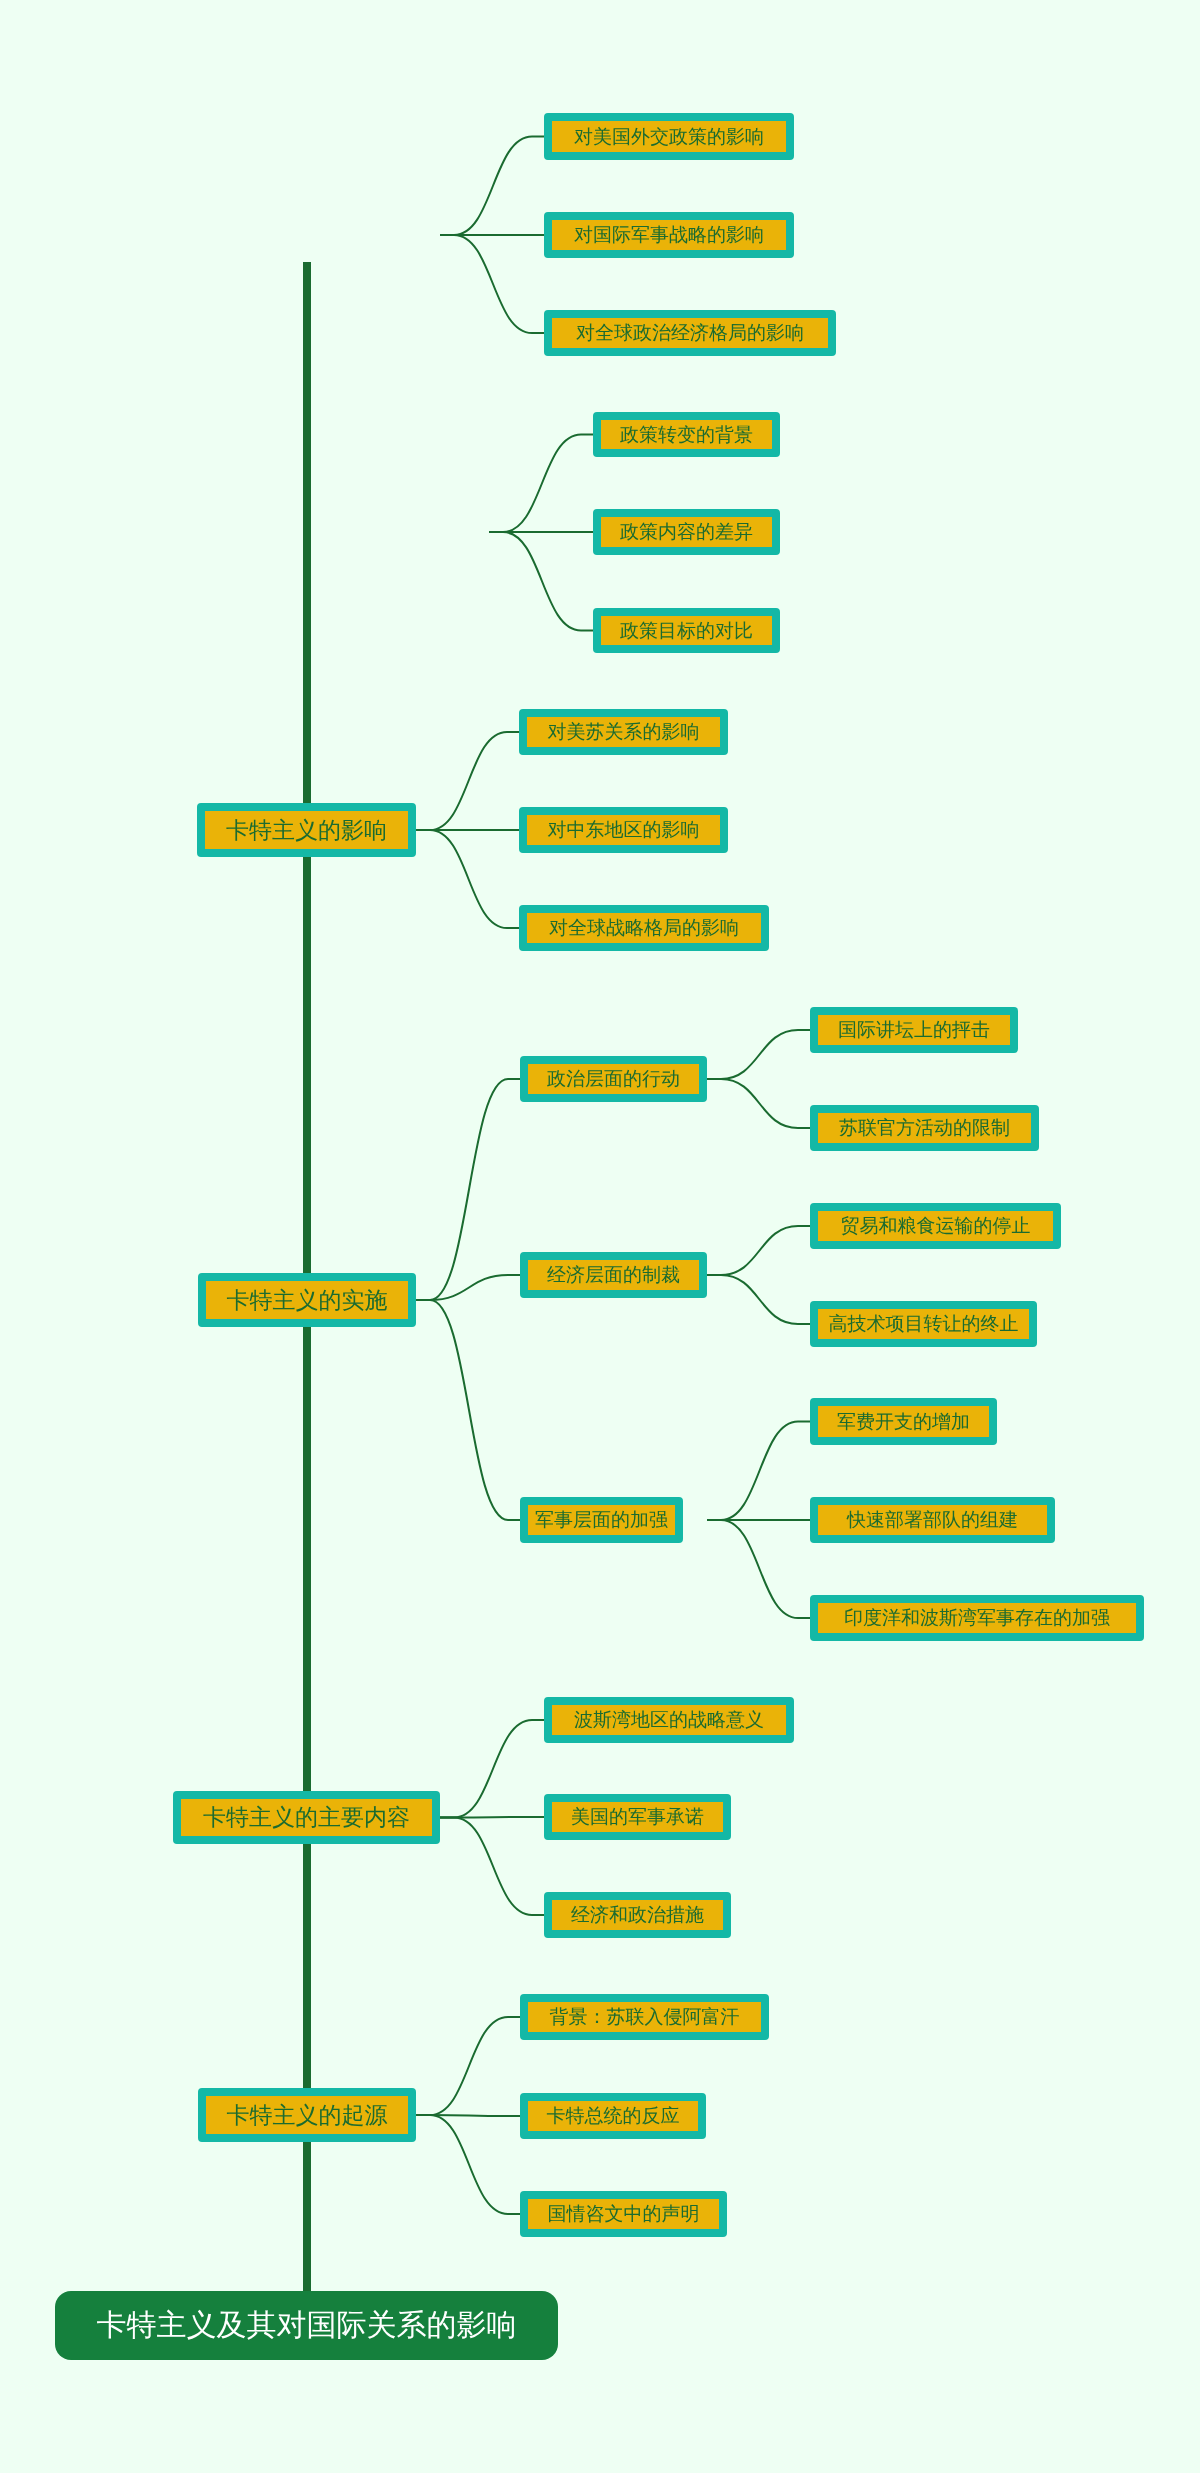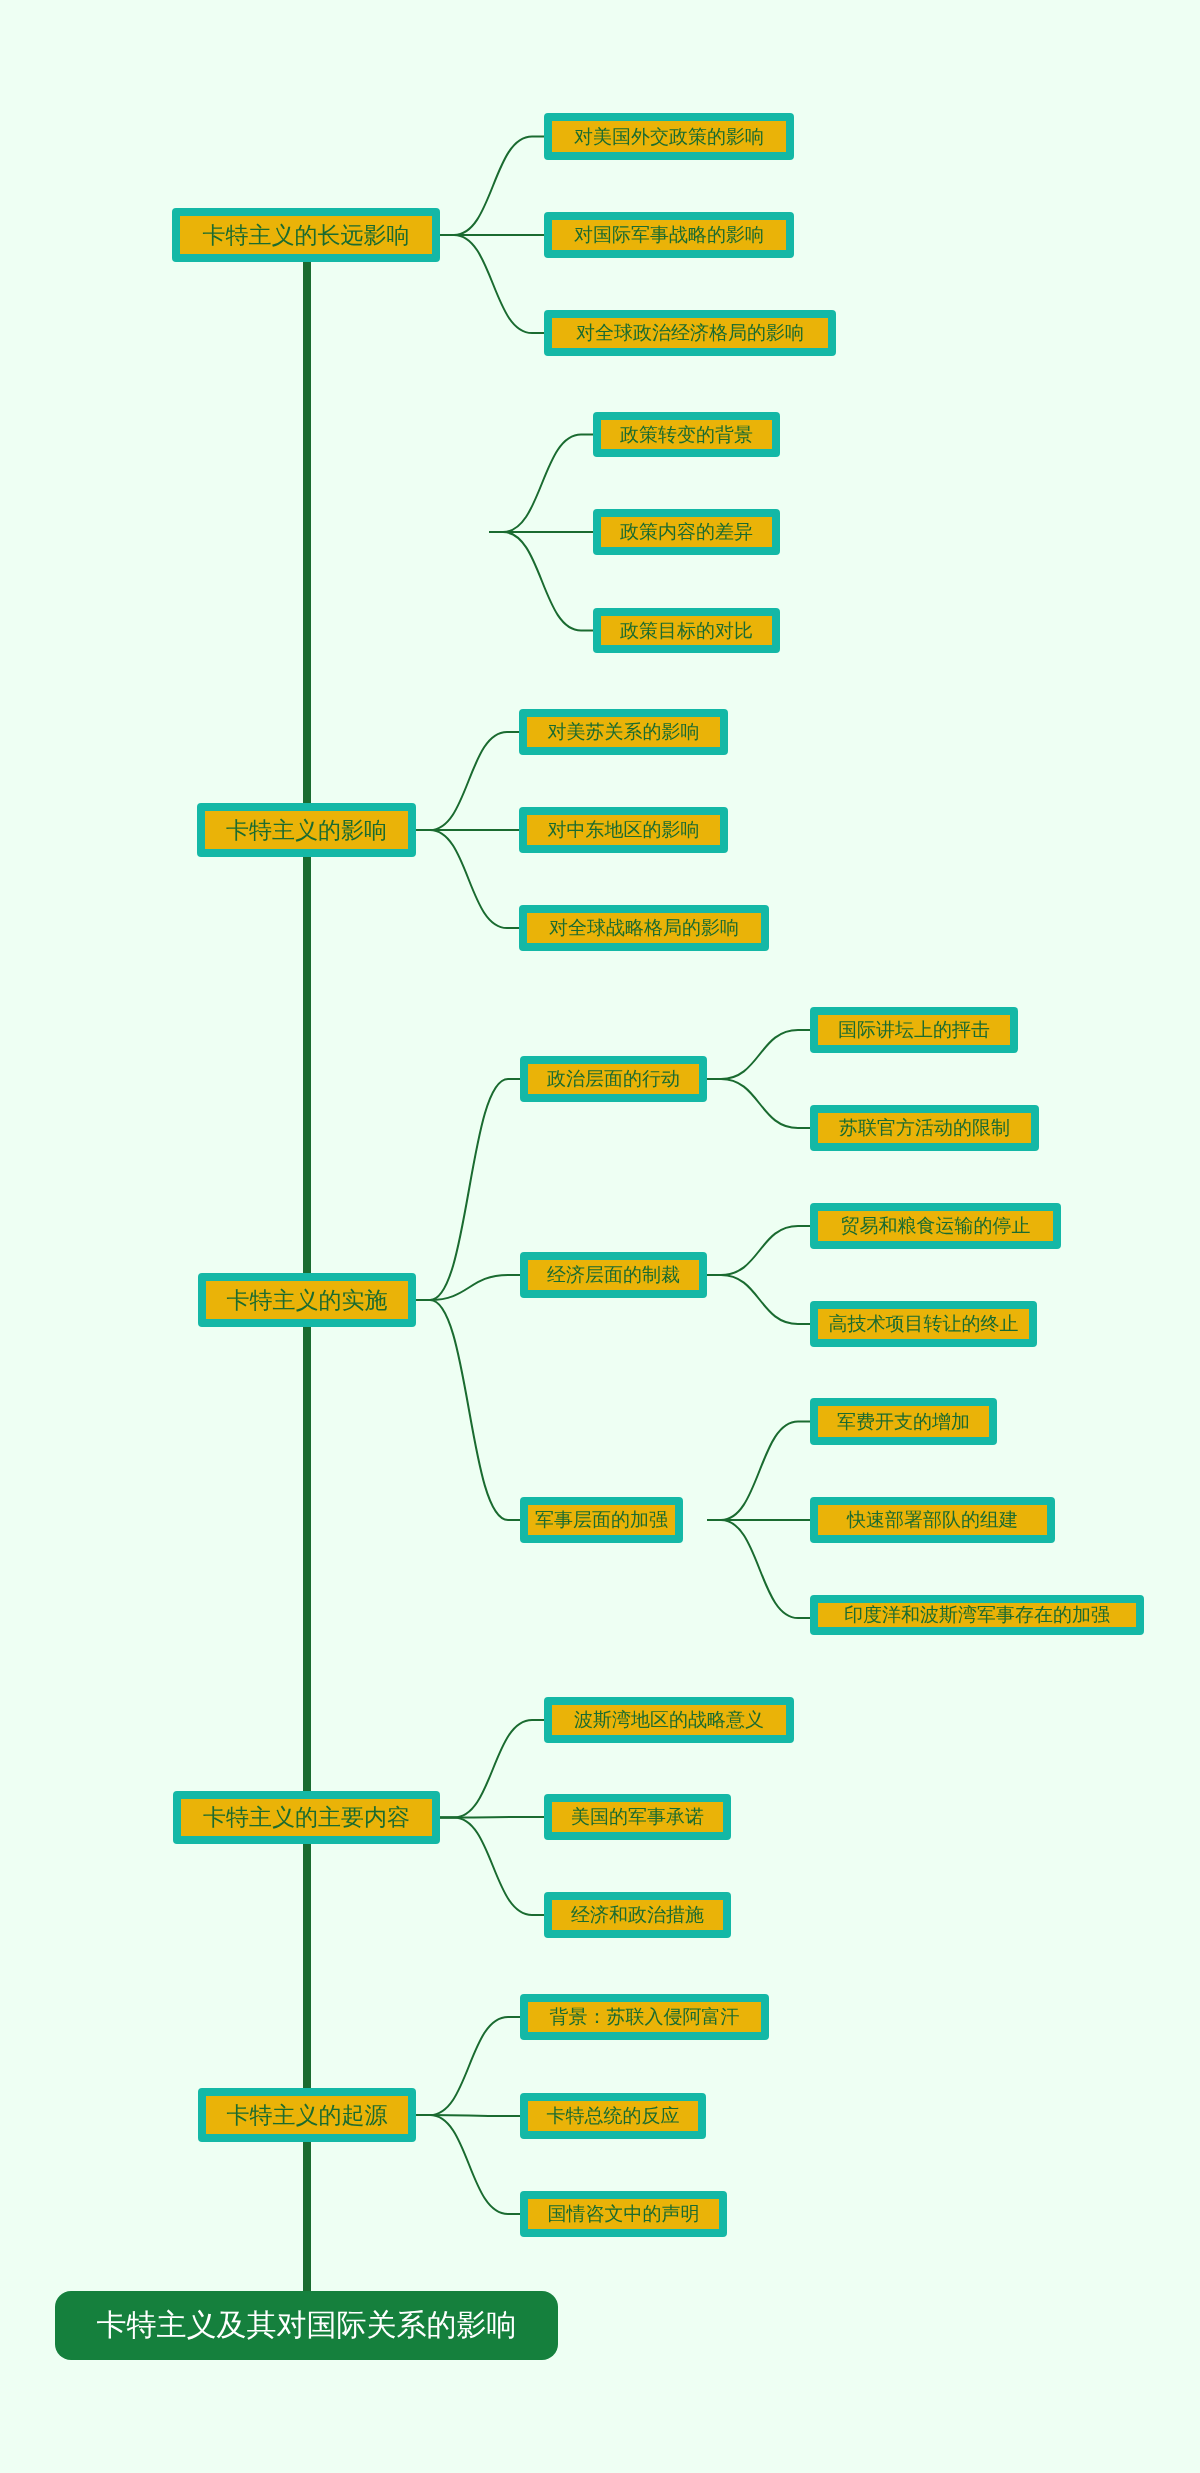--- a/index.html
+++ b/index.html
@@ -64,23 +64,20 @@
       <path d="M416,2115 L430,2115 C469,2115 469,2116 508,2116 L520,2116" fill="none" stroke="#1a6b30" stroke-width="2"></path>
       <path d="M416,2115 L430,2115 C469,2115 469,2214 508,2214 L520,2214" fill="none" stroke="#1a6b30" stroke-width="2"></path>
     </svg>
 
   <div id="spine" style="position: absolute; background: rgb(26, 107, 48); left: 303px; top: 262px; width: 8px; height: 2029px;"></div>
 
   <div class="node root" id="root-node" style="left: 55px; top: 2291px; width: 503px; height: 69px;">
     <span>卡特主义及其对国际关系的影响</span>
   </div>
 
-  <div class="node l1" id="b0" style="left: 172px; top: 208px; width: 268px; height: 54px;">
-      <span>卡特主义的长远影响</span>
-    </div>
   <div class="node l1" id="b2" style="left: 197px; top: 803px; width: 219px; height: 54px;">
       <span>卡特主义的影响</span>
     </div>
   <div class="node l1" id="b3" style="left: 198px; top: 1273px; width: 218px; height: 54px;">
       <span>卡特主义的实施</span>
     </div>
   <div class="node l1" id="b4" style="left: 173px; top: 1791px; width: 267px; height: 53px;">
       <span>卡特主义的主要内容</span>
     </div>
   <div class="node l1" id="b5" style="left: 198px; top: 2088px; width: 218px; height: 54px;">
@@ -138,21 +135,21 @@
     </div>
   <div class="node l2" id="b3c1g1" style="left: 810px; top: 1301px; width: 227px; height: 46px;">
       <span>高技术项目转让的终止</span>
     </div>
   <div class="node l2" id="b3c2g0" style="left: 810px; top: 1398px; width: 187px; height: 47px;">
       <span>军费开支的增加</span>
     </div>
   <div class="node l2" id="b3c2g1" style="left: 810px; top: 1497px; width: 245px; height: 46px;">
       <span>快速部署部队的组建</span>
     </div>
-  <div class="node l2" id="b3c2g2" style="left: 810px; top: 1595px; width: 334px; height: 40px;">
+  <div class="node l2" id="b3c2g2" style="left: 810px; top: 1595px; width: 334px; height: 46px;">
       <span>印度洋和波斯湾军事存在的加强</span>
     </div>
 
   <div class="node l2" id="b4c0" style="left: 544px; top: 1697px; width: 250px; height: 46px;">
       <span>波斯湾地区的战略意义</span>
     </div>
   <div class="node l2" id="b4c1" style="left: 544px; top: 1794px; width: 187px; height: 46px;">
       <span>美国的军事承诺</span>
     </div>
   <div class="node l2" id="b4c2" style="left: 544px; top: 1892px; width: 187px; height: 46px;">

